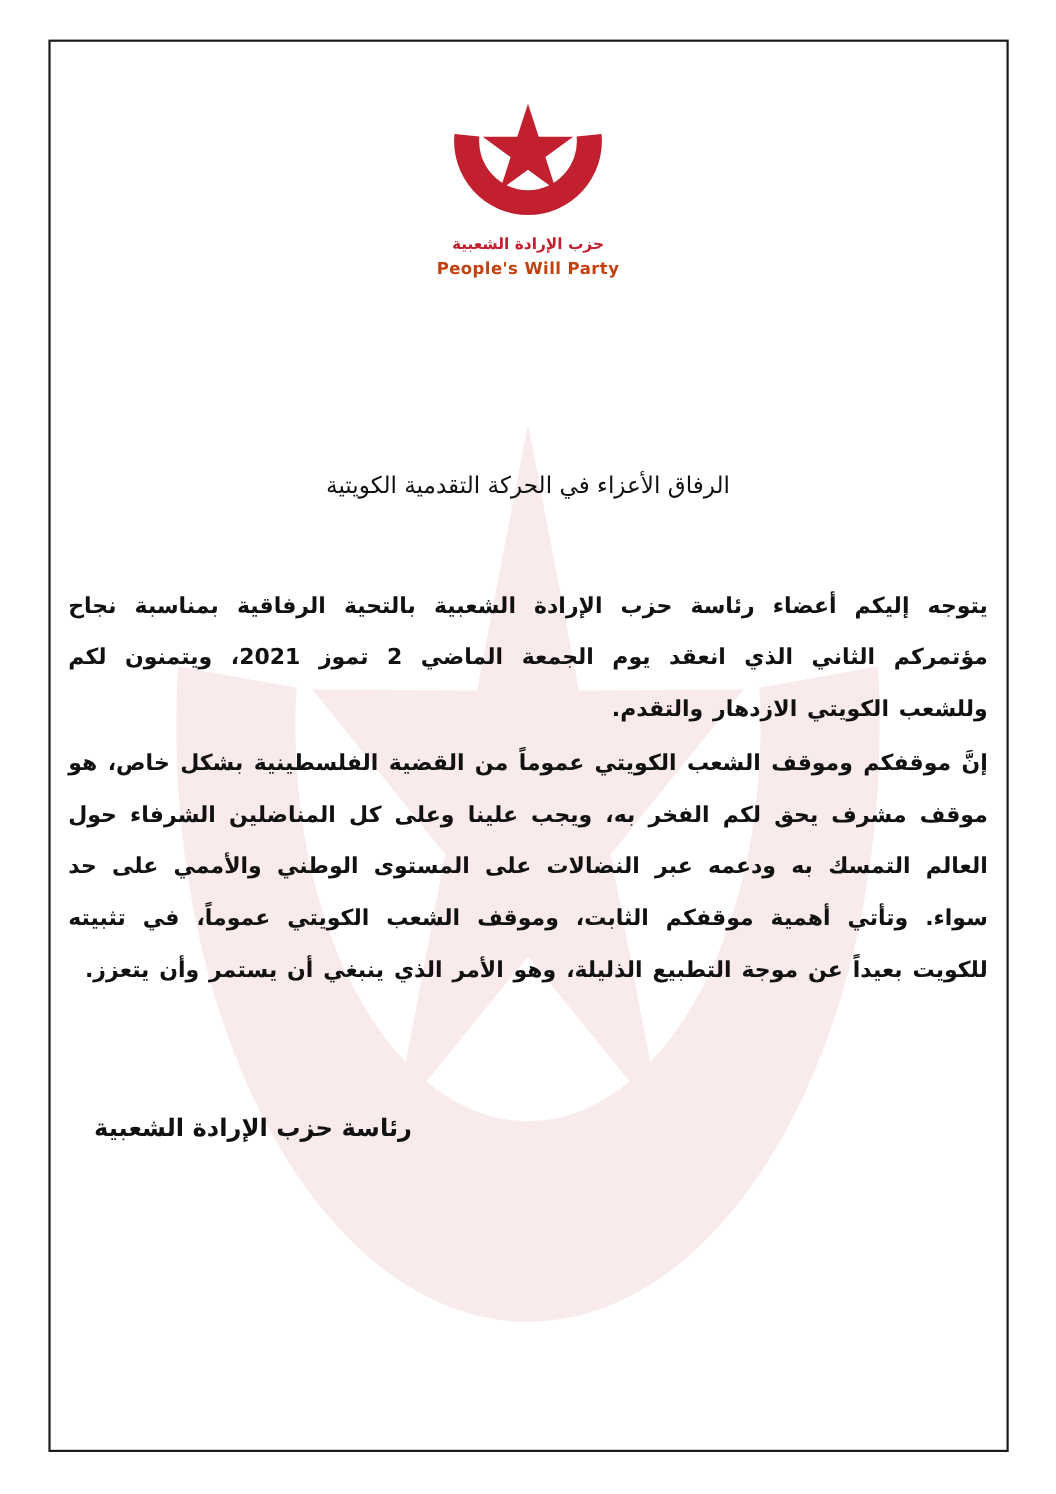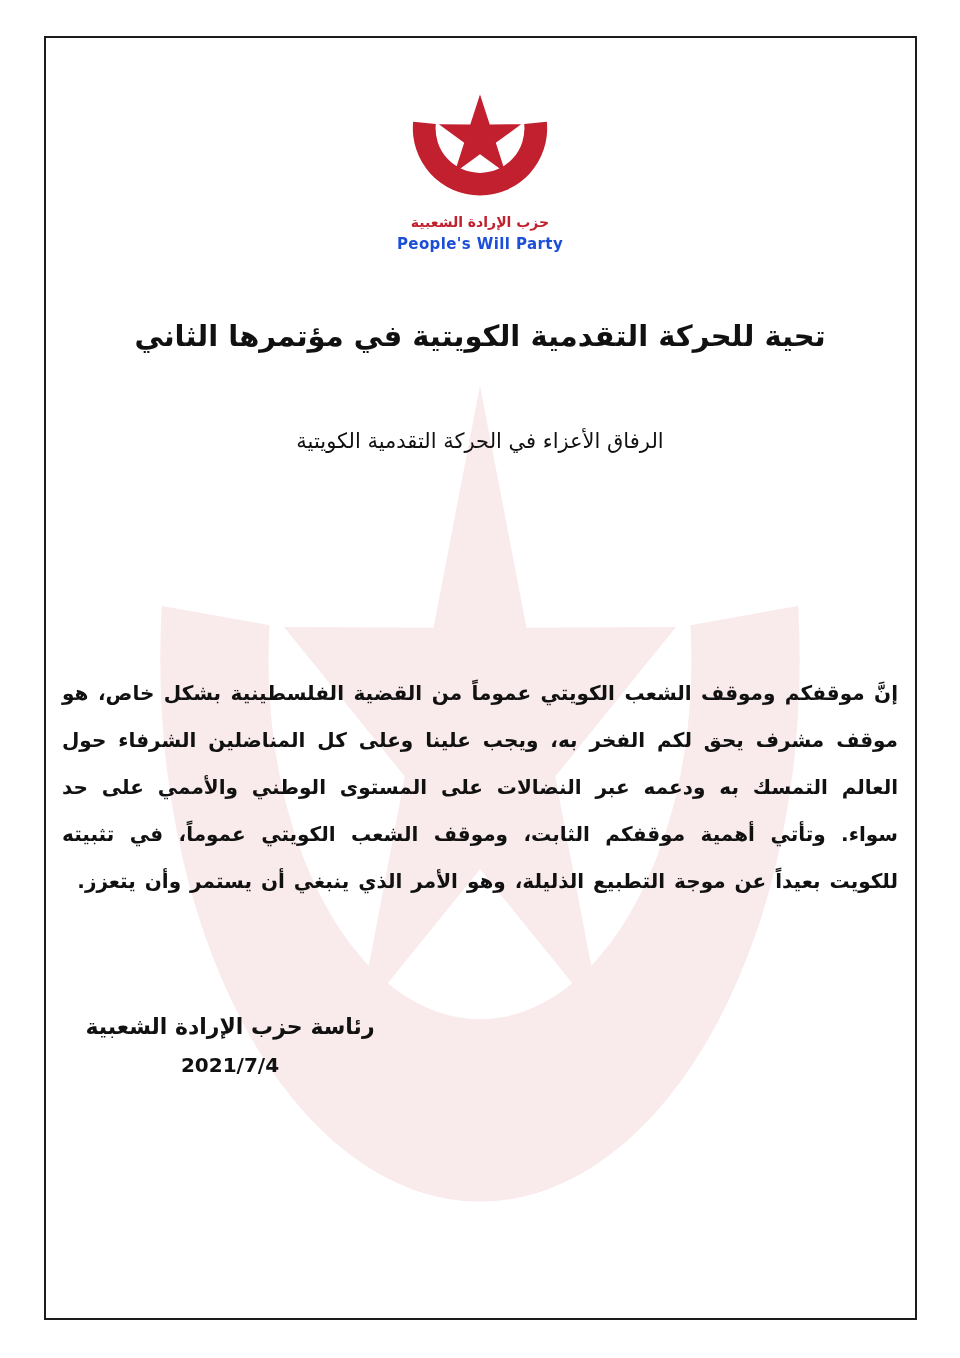--- a/index.html
+++ b/index.html
@@ -52,21 +52,21 @@
     margin-top: 4px;
     font-size: 14px;
     font-weight: 700;
     color: #c2202e;
     direction: rtl;
   }
   .party-name-en {
     margin-top: 5px;
     font-size: 15px;
     font-weight: 600;
-    color: #1d4ed8;
+    color: #c2410c;
     letter-spacing: 0.4px;
   }
   .letter-title {
     position: absolute;
     left: 62px;
     right: 62px;
     top: 318px;
     text-align: center;
     direction: rtl;
     font-size: 29px;
@@ -139,26 +139,25 @@
   <div class="border-frame"></div>
 
   <div class="logo-wrap">
     <svg class="logo-svg" viewBox="30 55 140 120">
       <use href="#crescent-star-shape"></use>
     </svg>
     <div class="party-name-ar">حزب الإرادة الشعبية</div>
     <div class="party-name-en">People's Will Party</div>
   </div>
 
-  <div class="letter-title">تحية للحركة التقدمية الكويتية في مؤتمرها الثاني</div>
 
   <div class="letter-salutation">الرفاق الأعزاء في الحركة التقدمية الكويتية</div>
 
+  <p class="letter-paragraph para-1">يتوجه إليكم أعضاء رئاسة حزب الإرادة الشعبية بالتحية الرفاقية بمناسبة نجاح مؤتمركم الثاني الذي انعقد يوم الجمعة الماضي 2 تموز 2021، ويتمنون لكم وللشعب الكويتي الازدهار والتقدم.</p>
 
   <p class="letter-paragraph para-2">إنَّ موقفكم وموقف الشعب الكويتي عموماً من القضية الفلسطينية بشكل خاص، هو موقف مشرف يحق لكم الفخر به، ويجب علينا وعلى كل المناضلين الشرفاء حول العالم التمسك به ودعمه عبر النضالات على المستوى الوطني والأممي على حد سواء. وتأتي أهمية موقفكم الثابت، وموقف الشعب الكويتي عموماً، في تثبيته للكويت بعيداً عن موجة التطبيع الذليلة، وهو الأمر الذي ينبغي أن يستمر وأن يتعزز.</p>
 
 
   <div class="signature-block">
     <div class="signature-name">رئاسة حزب الإرادة الشعبية</div>
-    <div class="signature-date">2021/7/4</div>
   </div>
 
 </div>
 
 </body></html>

